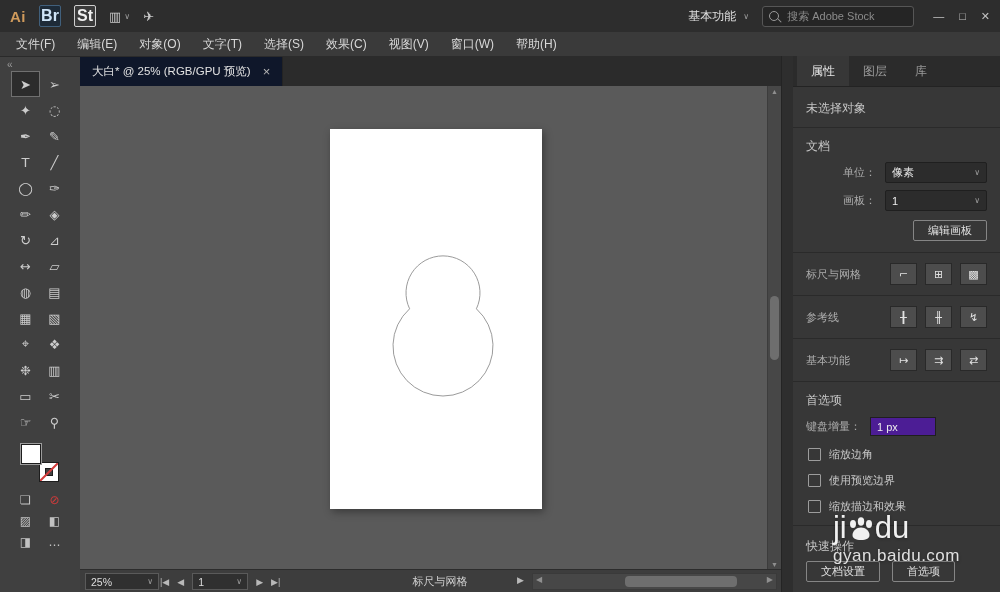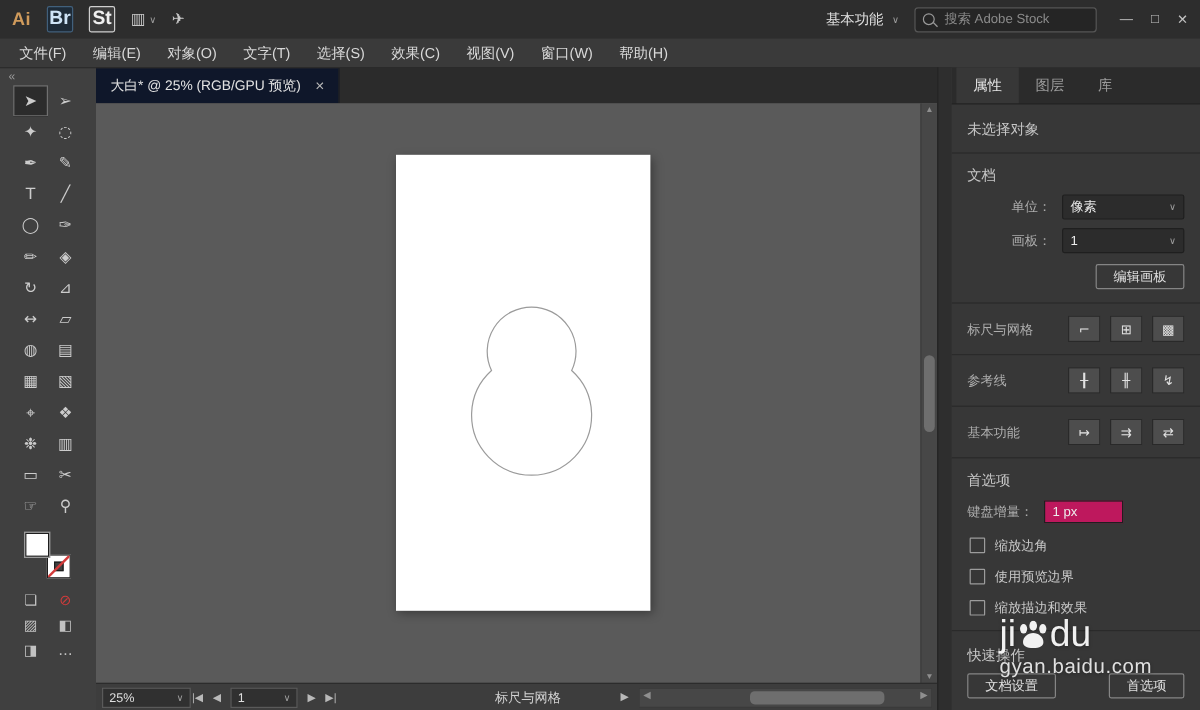--- a/index.html
+++ b/index.html
@@ -101,27 +101,27 @@
   .dd{width:88px;height:19px;background:#2c2c2c;border:1px solid #1f1f1f;border-radius:2px;display:flex;
       align-items:center;justify-content:space-between;padding:0 6px;font-size:11px;color:#ededed}
   .btn{border:1px solid #858585;border-radius:2px;background:transparent;color:#e0e0e0;font-size:11px;
        padding:2px 14px;font-family:inherit;white-space:nowrap}
   .btn-row{display:flex;justify-content:flex-end;margin:9px 13px 11px}
   .sec-row{display:flex;align-items:center;justify-content:space-between;margin:10px 13px}
   .icon-group{display:flex;gap:8px}
   .icon-btn{width:25px;height:20px;background:#4d4d4d;border:1px solid #292929;color:#e2e2e2;display:flex;
             align-items:center;justify-content:center;font-size:11px}
   .inc-row{display:flex;align-items:center;gap:9px;margin:8px 13px}
-  .inc-field{width:52px;height:17px;background:#be185d;border:1px solid #1f1f1f;display:flex;align-items:center;
+  .inc-field{width:52px;height:17px;background:#4c1d95;border:1px solid #1f1f1f;display:flex;align-items:center;
              padding:0 6px;font-size:11px;color:#ededed}
   .chk-row{display:flex;align-items:center;gap:8px;margin:11px 15px}
   .chk{width:11px;height:11px;border:1px solid #9c9c9c;border-radius:1px;background:transparent;flex:none}
   .chk-label{font-size:11px;color:#c9c9c9}
   .quick-actions{position:absolute;left:0;right:0;bottom:4px}
-  .qa-buttons{display:flex;gap:0;margin:6px 13px 6px;justify-content:space-between}
+  .qa-buttons{display:flex;gap:12px;margin:6px 13px 6px;justify-content:flex-start}
 
   
   .watermark{position:absolute;right:40px;bottom:26px;z-index:40;pointer-events:none;
              text-shadow:0 1px 3px rgba(0,0,0,.35)}
   .wm-main{display:flex;align-items:flex-end;font-weight:normal;font-size:31px;line-height:1;
            color:rgba(255,255,255,.93)}
   .wm-paw{margin:0 1px 2px}
   .wm-url{font-size:17px;color:rgba(255,255,255,.85);margin-top:3px;letter-spacing:.5px}
 </style>
 </head>

